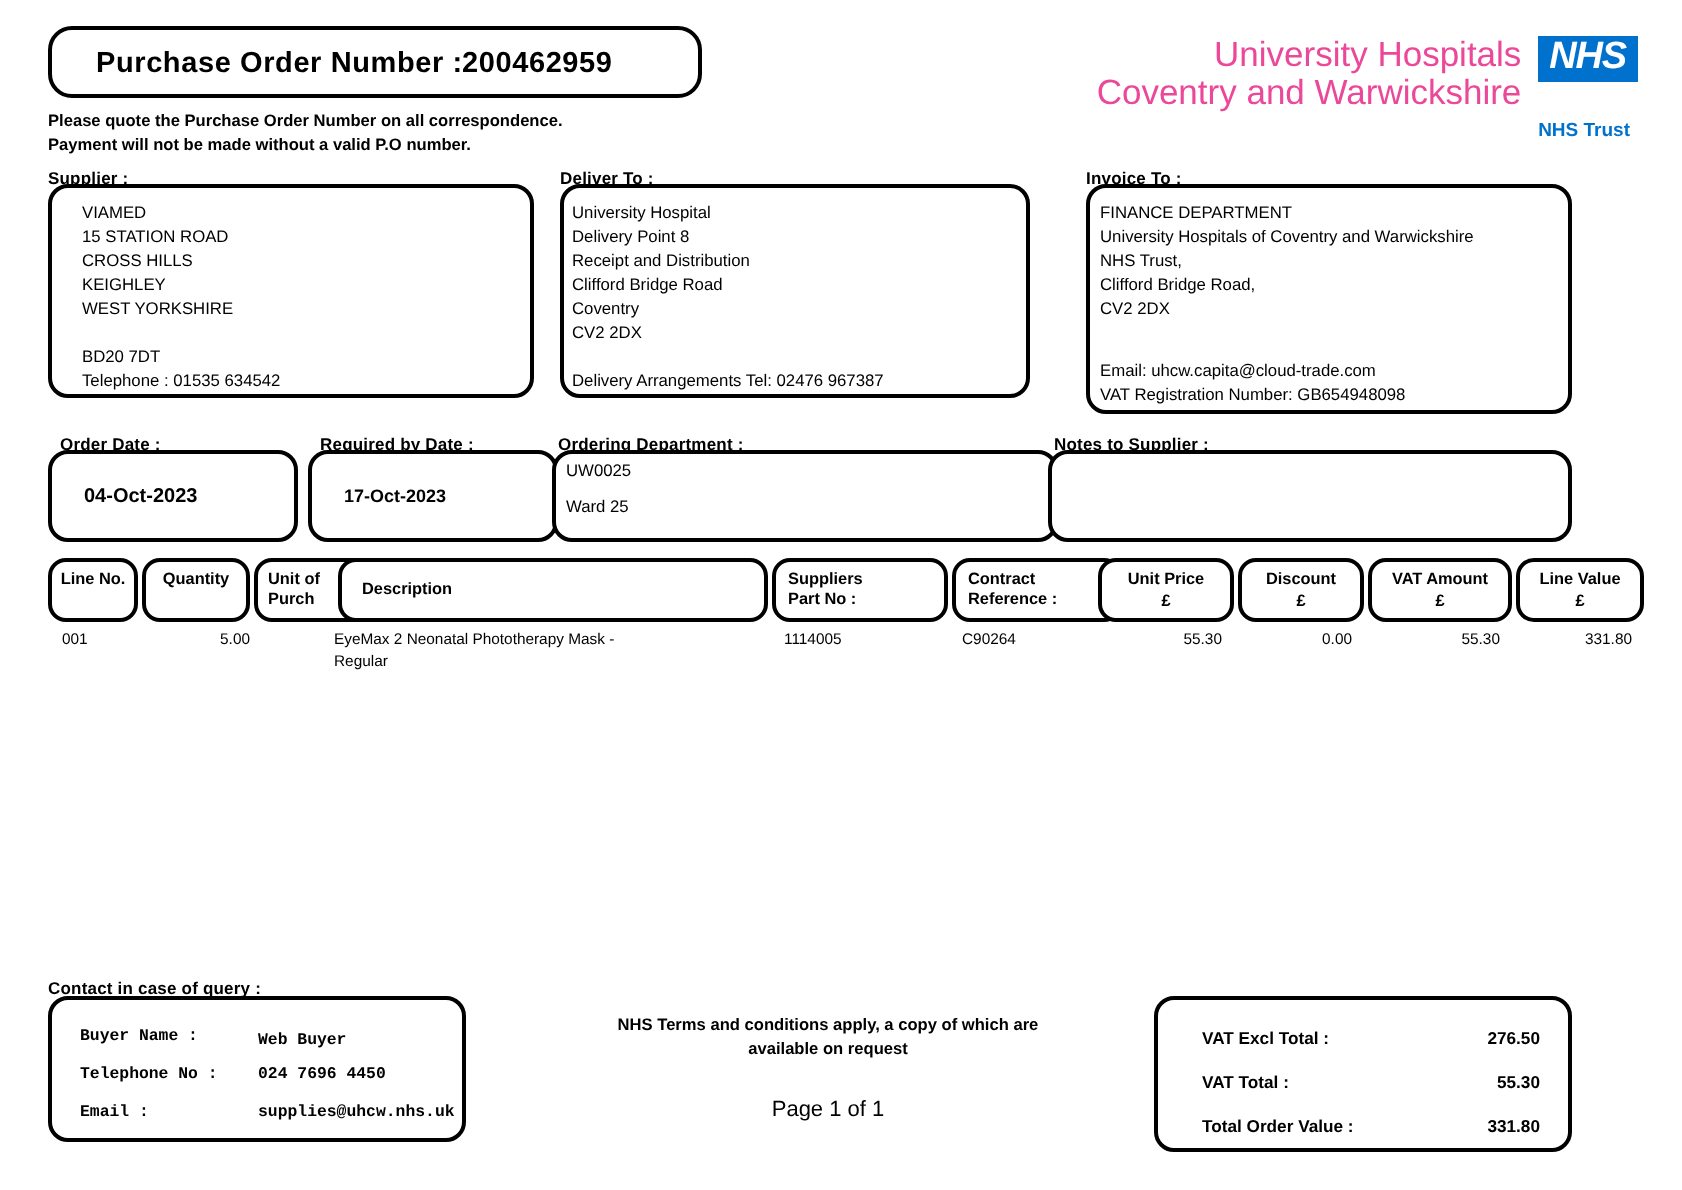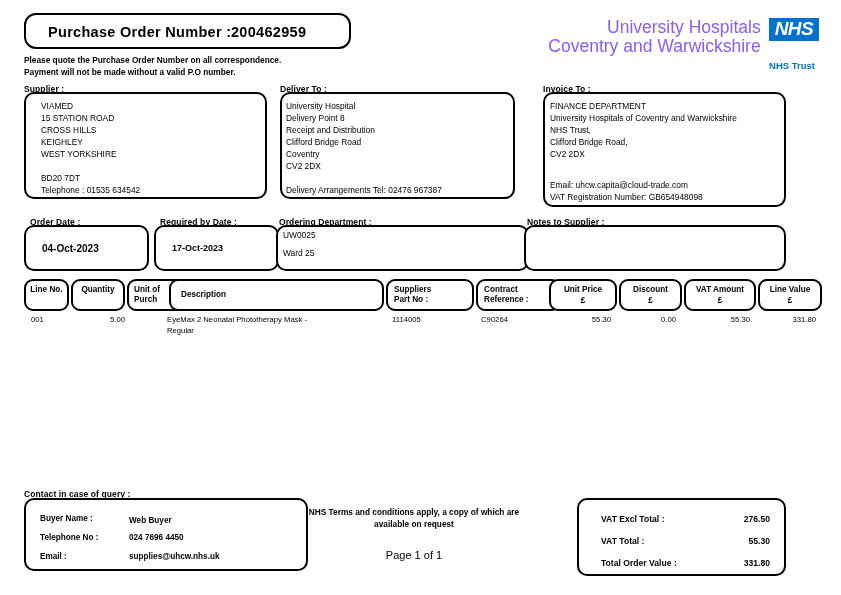--- a/index.html
+++ b/index.html
@@ -49,21 +49,21 @@
   #quote-note {
     left: 24px; top: 55px; width: 420px;
     font-size: 8.3px; font-weight: bold; line-height: 11.5px;
     position: absolute;
   }
 
   
   #nhs-logo { position: absolute; right: 22px; top: 18px; text-align: right; }
   #nhs-row { display: flex; align-items: flex-start; justify-content: flex-end; }
   #nhs-name {
-    font-size: 17.5px; color: #8b5cf6; line-height: 19px;
+    font-size: 17.5px; color: #ec4899; line-height: 19px;
     text-align: right; font-family: "Liberation Sans", sans-serif;
   }
   #nhs-badge {
     background: #0072CE; color: #fff;
     font-size: 19px; font-weight: bold; font-style: italic;
     padding: 1px 6px 2px 6px; margin-left: 8px;
     letter-spacing: -.6px; line-height: 20px;
   }
   #nhs-trust {
     font-size: 9.5px; color: #0072CE; font-weight: bold;
@@ -114,21 +114,21 @@
     font-size: 8.2px; font-weight: bold; line-height: 10px;
   }
   .hcell span.ctr { left: 0; width: 100%; text-align: center; }
   .cur { font-size: 8.2px; font-weight: bold; }
 
   .rcell { position: absolute; font-size: 7.7px; line-height: 11px; }
   .rcell.rgt { text-align: right; }
 
   
   #contact-label { left: 24px; top: 489px; }
-  #contact-box   { left: 24px; top: 498px; width: 284px; height: 73px; }
+  #contact-box   { left: 24px; top: 498px; width: 209px; height: 73px; font-family: Liberation Mono, monospace; }
   .contact-k { position: absolute; font-size: 8.2px; font-weight: bold; }
   .contact-v { position: absolute; font-size: 8.2px; font-weight: bold; }
 
   #terms {
     position: absolute; left: 290px; top: 506px; width: 248px;
     text-align: center; font-size: 8.3px; font-weight: bold; line-height: 12px;
   }
   #page-of {
     position: absolute; left: 290px; top: 549px; width: 248px;
     text-align: center; font-size: 11px;

